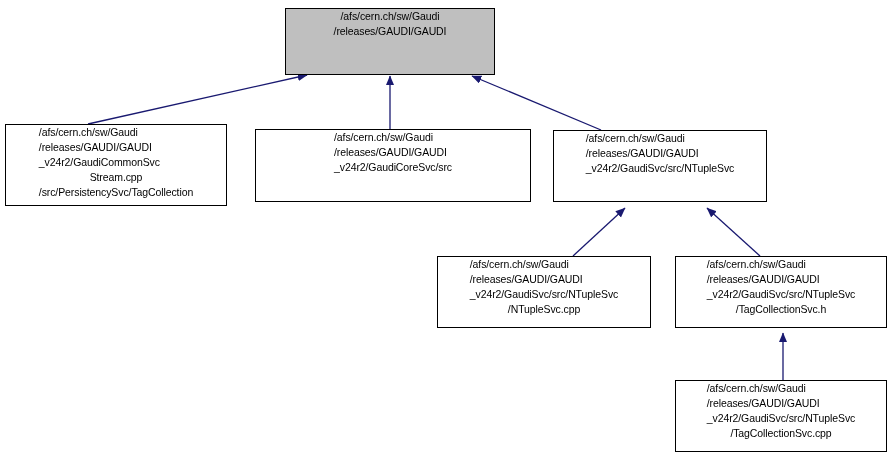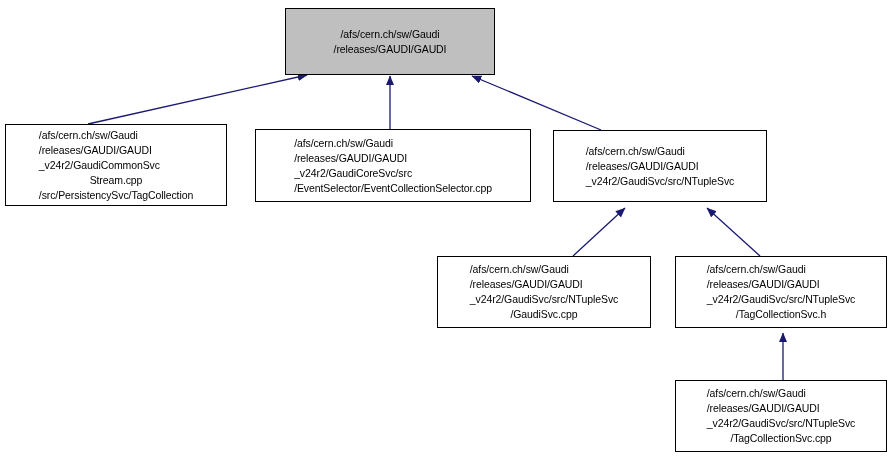--- a/index.html
+++ b/index.html
@@ -29,21 +29,21 @@
     position: absolute;
     box-sizing: border-box;
     border: 1px solid #000000;
     background: #ffffff;
     color: #000000;
     font-size: 10.5px;
     line-height: 15px;
     text-align: center;
     display: flex;
     flex-direction: column;
-    justify-content: center;
+    justify-content: flex-start;
     align-items: center;
     white-space: nowrap;
     letter-spacing: -0.1px;
   }
   .node.root {
     background: #bfbfbf;
   }
   .node .lines {
     display: block;
   }
@@ -97,38 +97,37 @@
         <span class="line center">Stream.cpp</span>
         <span class="line">/src/PersistencySvc/TagCollection</span>
       </span>
   </div>
 
   <div class="node align-left" style="left:255px; top:129px; width:276px; height:73px;">
     <span class="lines">
         <span class="line">/afs/cern.ch/sw/Gaudi</span>
         <span class="line">/releases/GAUDI/GAUDI</span>
         <span class="line">_v24r2/GaudiCoreSvc/src</span>
-        <span class="line">/EventSelector/EventCollectionSelector.cpp</span>
       </span>
   </div>
 
   <div class="node align-left" style="left:553px; top:130px; width:214px; height:72px;">
     <span class="lines">
         <span class="line">/afs/cern.ch/sw/Gaudi</span>
         <span class="line">/releases/GAUDI/GAUDI</span>
         <span class="line">_v24r2/GaudiSvc/src/NTupleSvc</span>
       </span>
   </div>
 
   <div class="node align-left" style="left:437px; top:256px; width:214px; height:72px;">
     <span class="lines">
         <span class="line">/afs/cern.ch/sw/Gaudi</span>
         <span class="line">/releases/GAUDI/GAUDI</span>
         <span class="line">_v24r2/GaudiSvc/src/NTupleSvc</span>
-        <span class="line center">/GaudiSvc.cpp</span>
+        <span class="line center">/NTupleSvc.cpp</span>
       </span>
   </div>
 
   <div class="node align-left" style="left:675px; top:256px; width:212px; height:72px;">
     <span class="lines">
         <span class="line">/afs/cern.ch/sw/Gaudi</span>
         <span class="line">/releases/GAUDI/GAUDI</span>
         <span class="line">_v24r2/GaudiSvc/src/NTupleSvc</span>
         <span class="line center">/TagCollectionSvc.h</span>
       </span>

